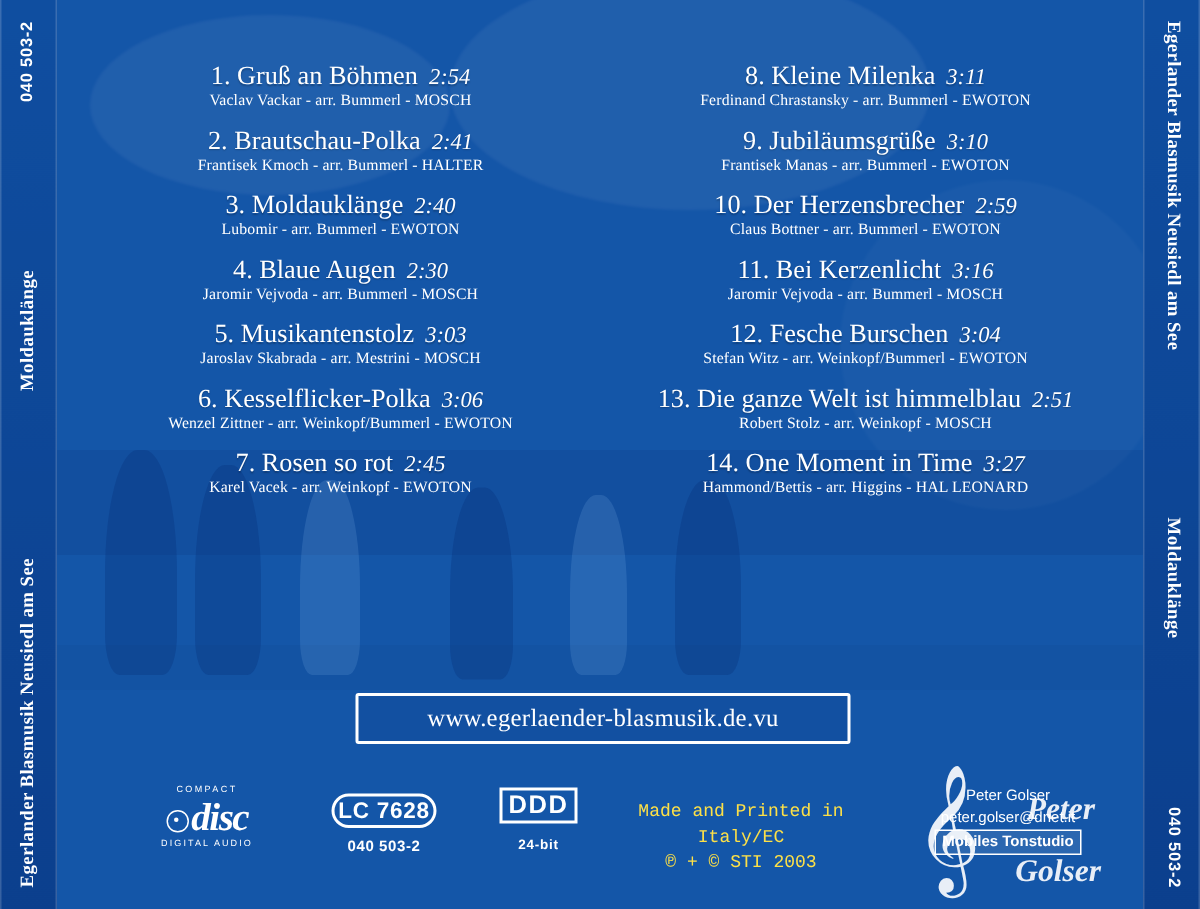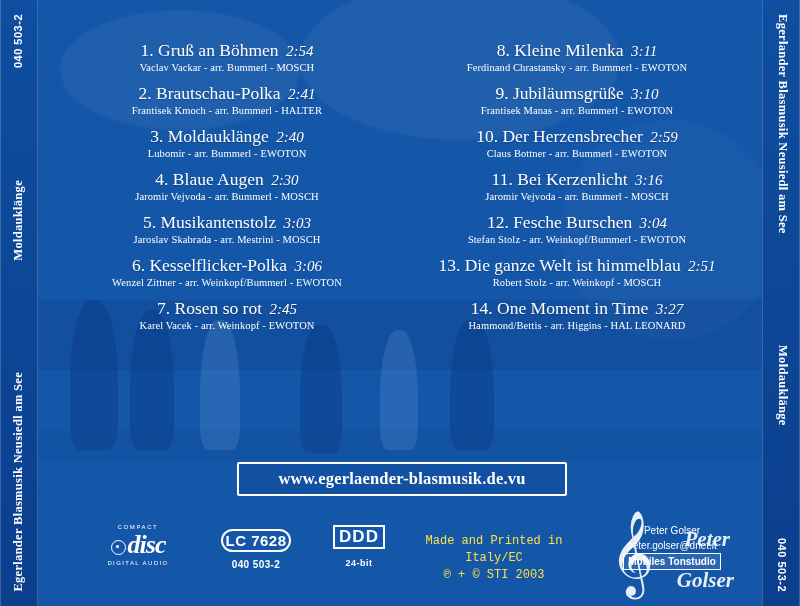--- a/index.html
+++ b/index.html
@@ -153,21 +153,21 @@
     border: 2px solid #ffffff;
     border-radius: 2px;
     display: flex;
     align-items: center;
     justify-content: center;
     background: rgba(12,62,140,0.25);
   }
   .url-text {
     color: #ffffff;
     font-family: "Liberation Serif", serif;
-    font-weight: bold;
+    font-weight: normal;
     font-size: 16.5px;
     letter-spacing: 0.2px;
     text-align: center;
   }
 
   
   .bottom {
     position: absolute;
     left: 52px;
     top: 515px;
@@ -460,21 +460,21 @@
           <span class="t-time">3:16</span>
         </div>
         <div class="t-line2">Jaromir Vejvoda - arr. Bummerl - MOSCH</div>
       </div>
       <div class="track">
         <div class="t-line1">
           <span class="t-num">12.</span>
           <span class="t-title">Fesche Burschen</span>
           <span class="t-time">3:04</span>
         </div>
-        <div class="t-line2">Stefan Stolz - arr. Weinkopf/Bummerl - EWOTON</div>
+        <div class="t-line2">Stefan Witz - arr. Weinkopf/Bummerl - EWOTON</div>
       </div>
       <div class="track">
         <div class="t-line1">
           <span class="t-num">13.</span>
           <span class="t-title">Die ganze Welt ist himmelblau</span>
           <span class="t-time">2:51</span>
         </div>
         <div class="t-line2">Robert Stolz - arr. Weinkopf - MOSCH</div>
       </div>
       <div class="track">

